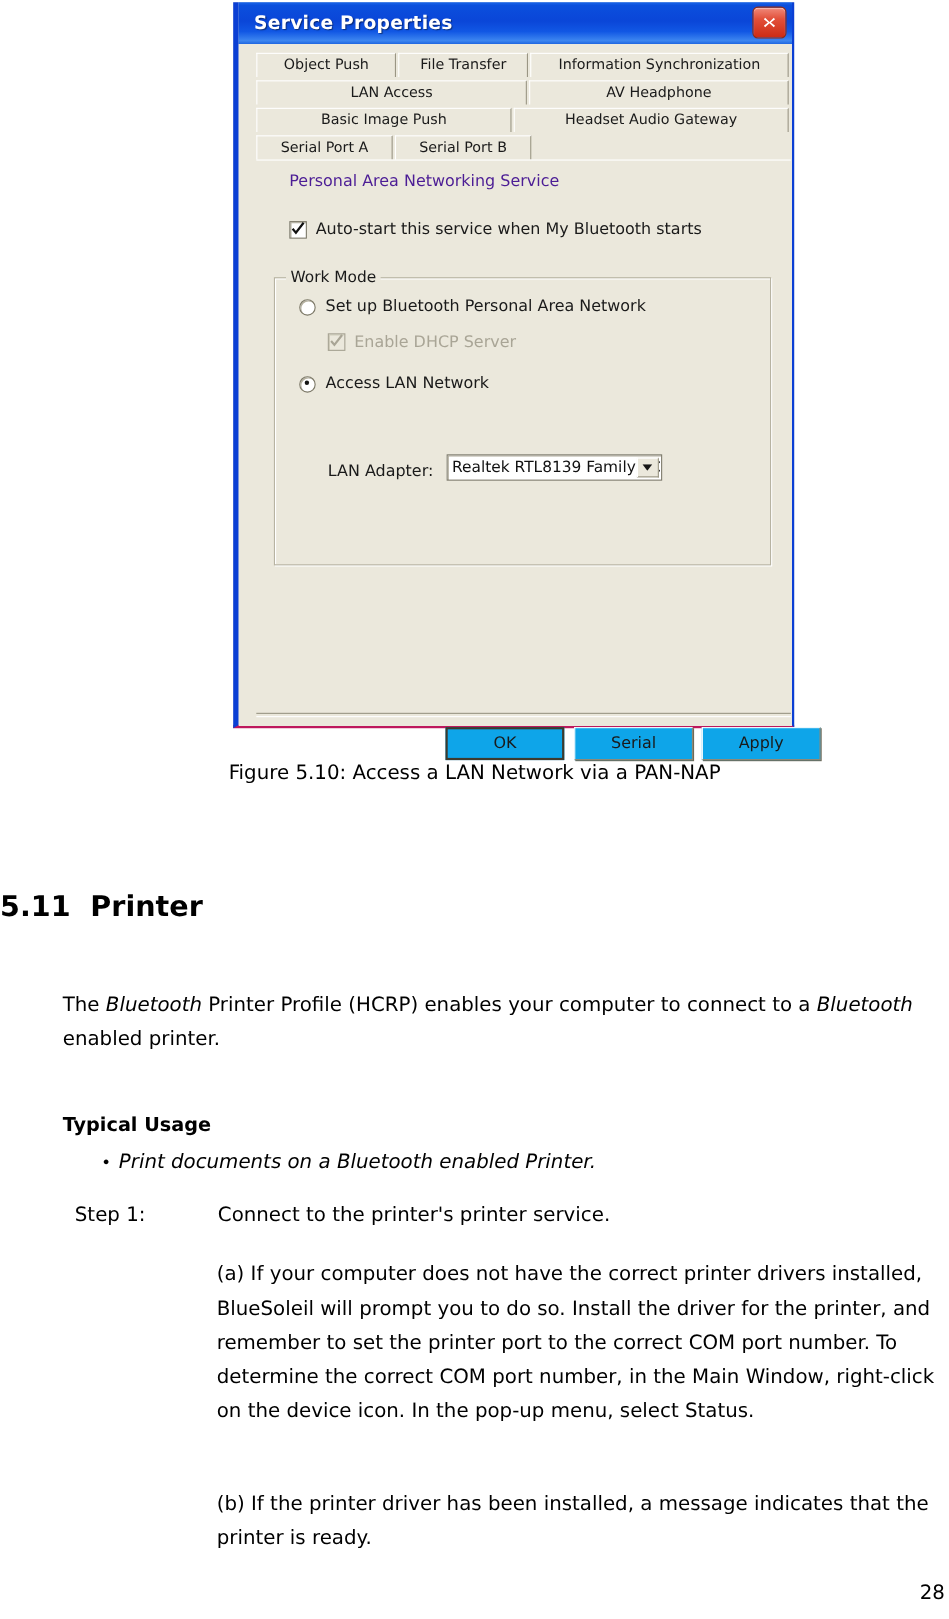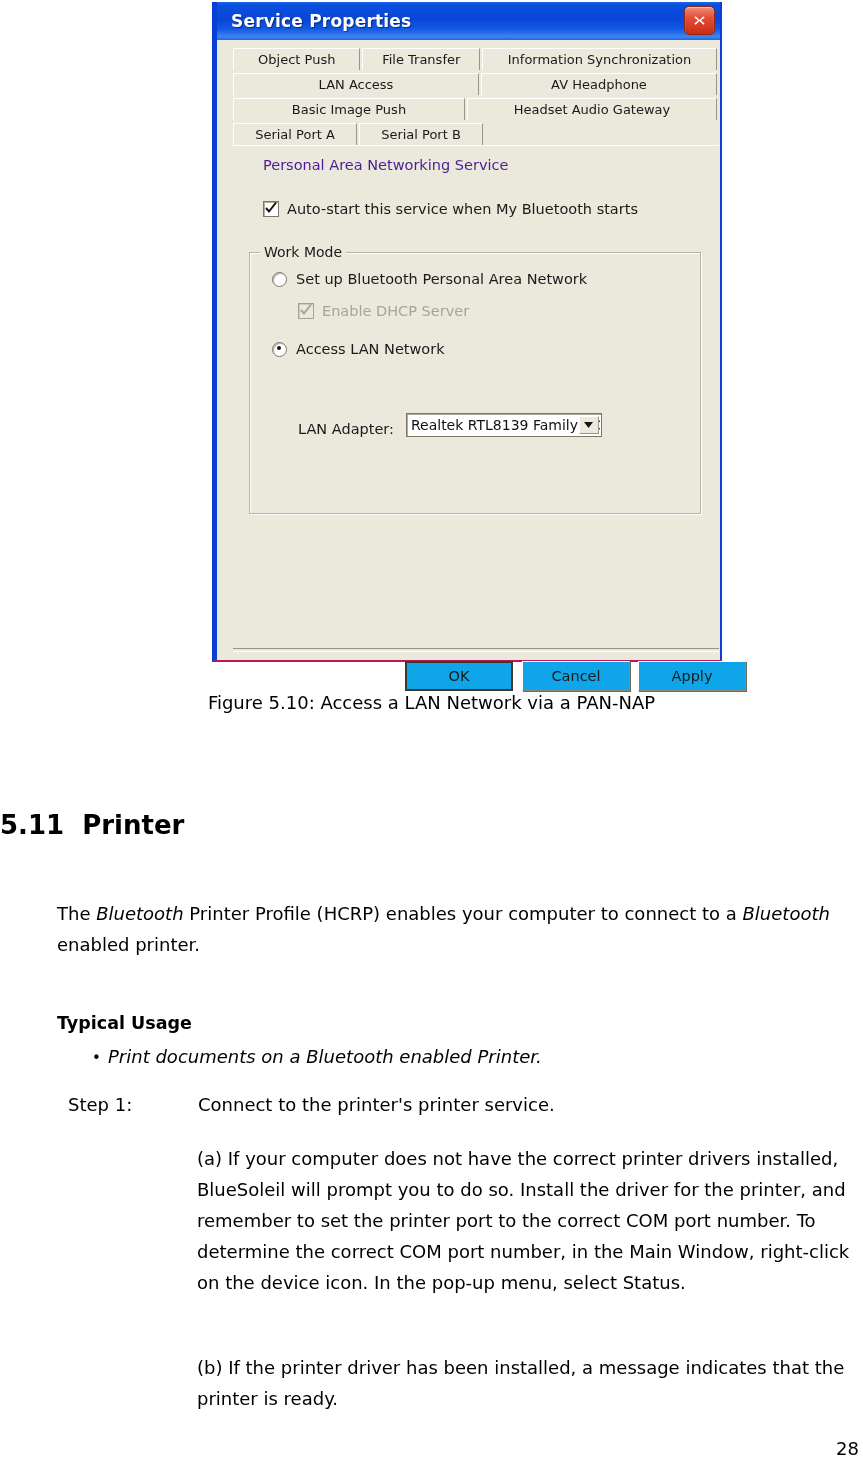--- a/index.html
+++ b/index.html
@@ -517,21 +517,21 @@
                 </svg>
               </span>
             </span>
           </div>
         </div>
       </div>
 
       <div class="btn-bar">
         <div class="sep-line"></div>
         <div class="btn default btn-ok">OK</div>
-        <div class="btn btn-cancel">Cancel</div>
+        <div class="btn btn-cancel">Serial</div>
         <div class="btn btn-apply">Apply</div>
       </div>
 
     </div>
   </div>
 
   <div class="fig-caption">Figure 5.10: Access a LAN Network via a PAN-NAP</div>
 </div>
 
 <div class="sec-heading">

